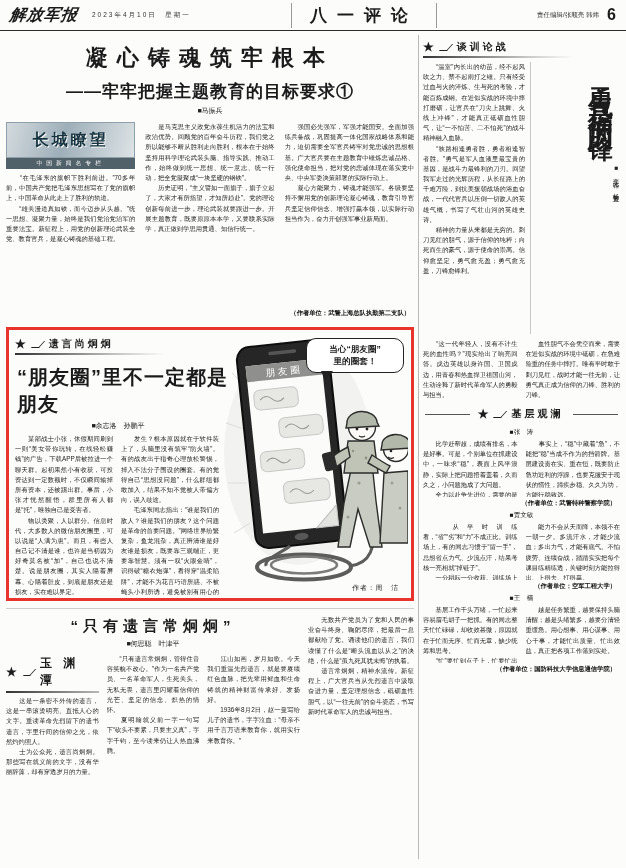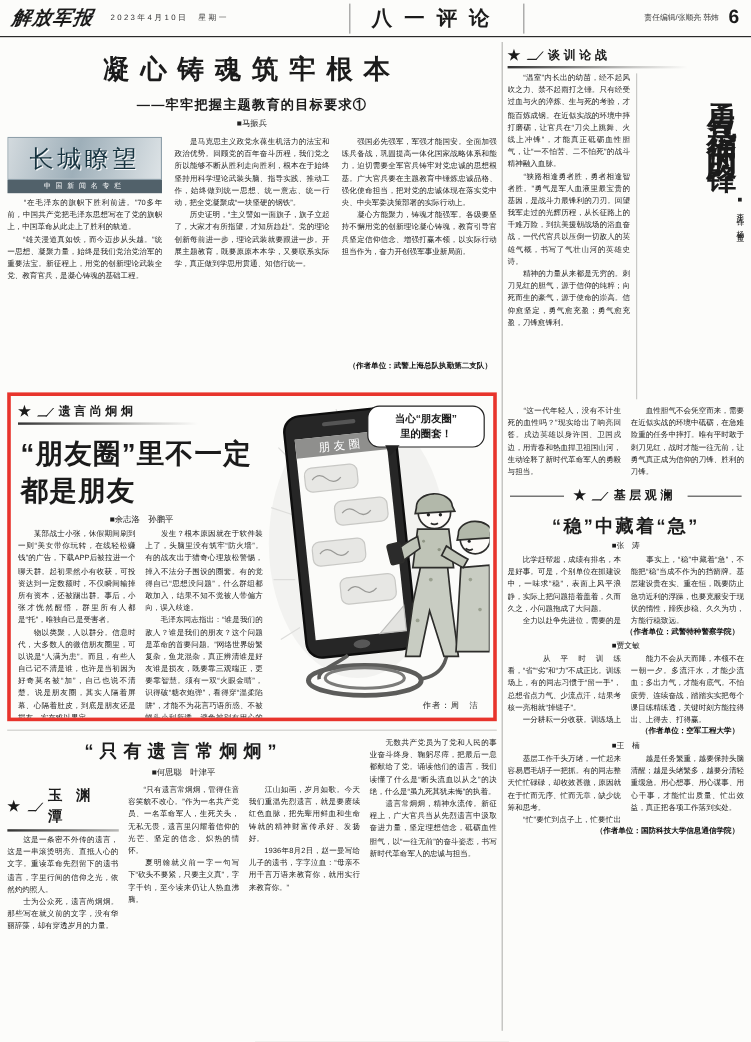--- a/index.html
+++ b/index.html
@@ -33,32 +33,32 @@
   .flag-mid{display:flex;align-items:center;gap:8px;margin:7px 2px 2px 2px;}
   .flag-mid .line{flex:1;height:1px;background:#555;}
   
   .bodytext{font-size:6.3px;line-height:1.62;text-align:justify;white-space:pre-line;color:#222;
             overflow:hidden;}
   .byline{text-align:center;font-size:7px;color:#222;margin:3px 0;}
   .attribution{font-size:6.3px;font-weight:bold;text-align:right;color:#111;margin:2px 4px 0 0;}
   
   .main-art{height:286px;overflow:hidden;}
   .main-art h1{margin:8px 0 0 0;text-align:center;font-size:22px;font-weight:900;letter-spacing:9px;}
-  .main-sub{text-align:center;font-size:11px;font-weight:bold;margin-top:7px;letter-spacing:1px;}
+  .main-sub{text-align:center;font-size:17px;font-weight:bold;margin-top:7px;letter-spacing:1px;}
   .main-cols{display:flex;gap:10px;margin-top:6px;height:196px;}
   .main-col{flex:1;min-width:0;display:flex;flex-direction:column;overflow:hidden;}
   .gcw-logo{height:34px;background:linear-gradient(105deg,#d3dade 0%,#9eafb9 45%,#dde3e6 100%);
-            display:flex;align-items:center;justify-content:center;font-size:20px;font-weight:400;
+            display:flex;align-items:center;justify-content:center;font-size:16px;font-weight:700;
             letter-spacing:3px;color:#17333f;text-shadow:1px 1px 0 #f4f6f7;border:1px solid #8fa0aa;}
   .gcw-sub{height:11px;background:#51616a;color:#fff;font-size:5.8px;letter-spacing:4px;
            display:flex;align-items:center;justify-content:center;margin-bottom:4px;}
   
   .feature{border:3px solid #e8342c;margin-top:6px;height:274px;position:relative;
            padding:4px 6px;box-sizing:border-box;overflow:hidden;}
-  .feature h2{margin:9px 0 0 2px;font-size:23px;font-weight:900;letter-spacing:1px;width:212px;}
+  .feature h2{margin:9px 0 0 2px;font-size:20px;font-weight:900;letter-spacing:1px;width:212px;}
   .feature .byline{width:206px;}
   .feature-cols{display:flex;gap:8px;width:204px;height:186px;}
   .feature-col{flex:1;min-width:0;}
   .cartoon{position:absolute;right:3px;top:3px;width:188px;height:252px;}
   .speech-bubble{position:absolute;top:5px;right:4px;width:86px;background:#fff;border:1.6px solid #222;
                  border-radius:10px;padding:5px 5px;font-size:8.6px;font-weight:bold;text-align:center;
                  white-space:pre-line;line-height:1.35;z-index:2;}
   .speech-bubble::after{content:"";position:absolute;left:14px;bottom:-8px;width:0;height:0;
                  border-left:4px solid transparent;border-right:8px solid transparent;
                  border-top:9px solid #222;}
@@ -285,21 +285,20 @@
         <span class="line"></span>
         <span class="flag">
           <span class="star">★</span>
           <span class="flash"></span>
           <span>基层观澜</span>
         </span>
         <span class="line"></span>
       </div>
 
       <div>
-        <h2 class="rt-h2">“稳”中藏着“急”</h2>
         <div class="rt-byline">■张　涛</div>
         <div class="two-cols h58">
           <div class="bodytext">　　比学赶帮超，成绩有排名，本是好事。可是，个别单位在抓建设中，一味求“稳”，表面上风平浪静，实际上把问题捂着盖着，久而久之，小问题拖成了大问题。
 　　全力以赴争先进位，需要的是真抓实干的劲头，来不得半点虚功。</div>
           <div class="bodytext">　　事实上，“稳”中藏着“急”，不能把“稳”当成不作为的挡箭牌。基层建设贵在实、重在恒，既要防止急功近利的浮躁，也要克服安于现状的惰性，蹄疾步稳、久久为功，方能行稳致远。</div>
         </div>
         <div class="attribution">（作者单位：武警特种警察学院）</div>
       </div>
 
       <div>

